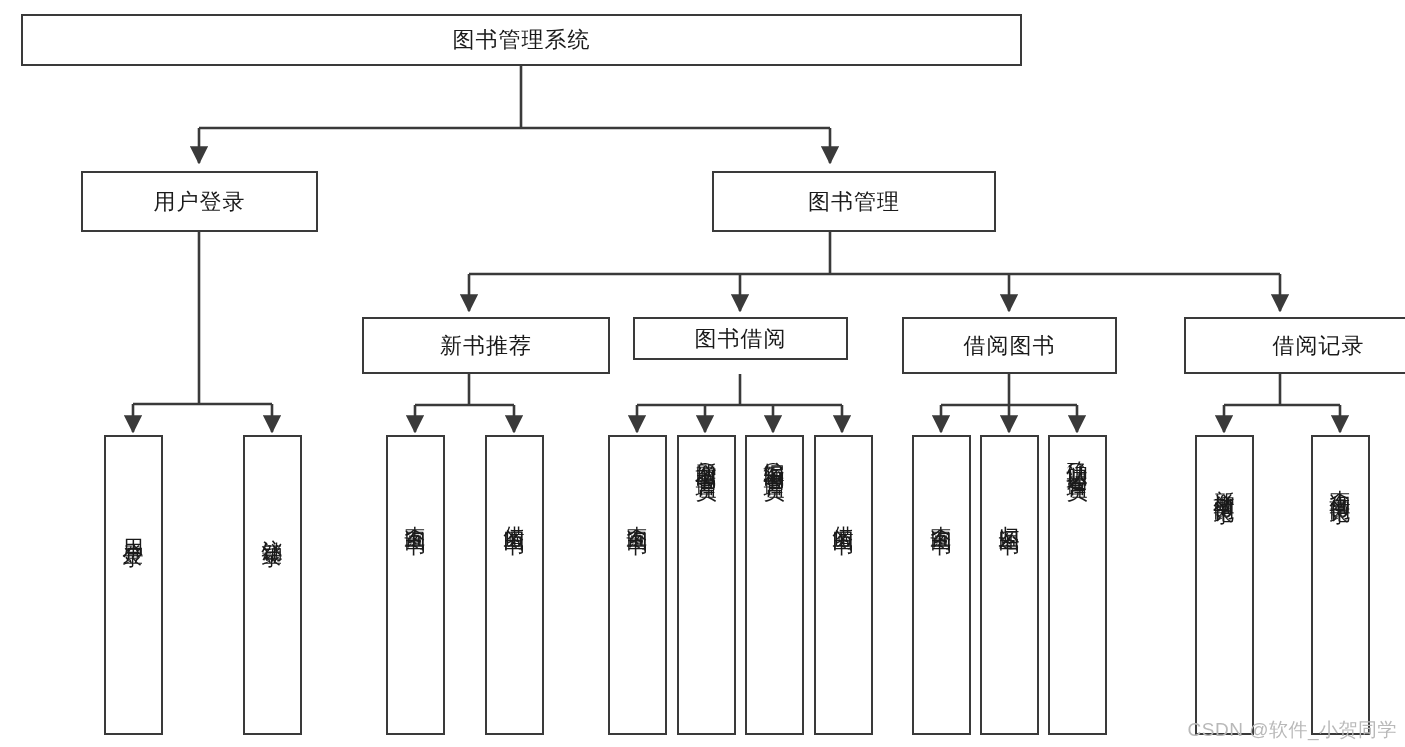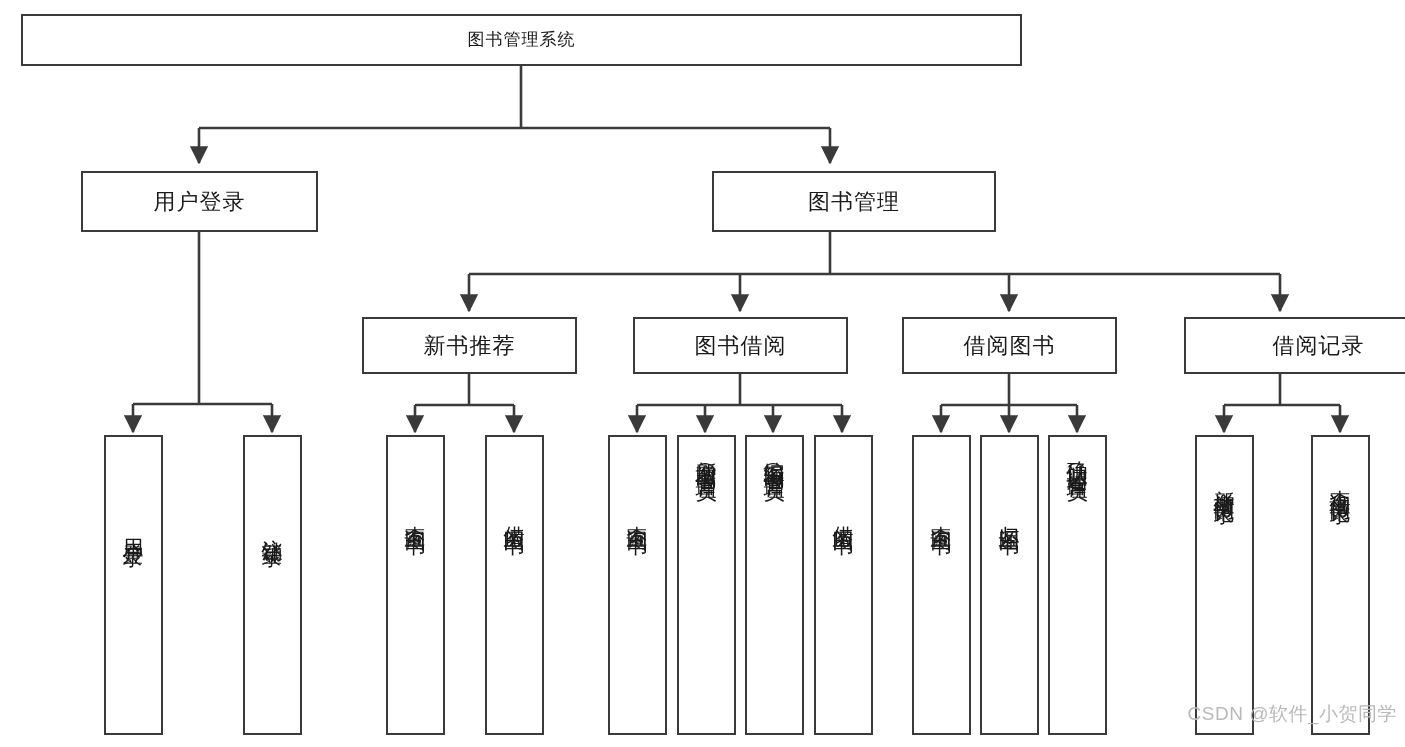--- a/index.html
+++ b/index.html
@@ -41,40 +41,40 @@
     text-align: center;
     line-height: 1.18;
     white-space: nowrap;
   }
   
   .node.h .label {
     font-size: 22px;
     letter-spacing: 1px;
   }
   .node.root .label {
-    font-size: 17px;
+    font-size: 22px;
   }
   
   .node.v {
     align-items: flex-start;
     justify-content: center;
     padding-top: 6px;
   }
   .node.v .label {
     writing-mode: vertical-rl;
     text-orientation: upright;
     font-size: 21px;
     letter-spacing: 3px;
     line-height: 1;
     white-space: nowrap;
   }
   .watermark {
     position: absolute;
     right: 8px;
-    bottom: 20px;
+    bottom: 4px;
     font-size: 19px;
     color: #b9b9b9;
     letter-spacing: 0.5px;
     white-space: nowrap;
     font-family: "Liberation Sans", "DejaVu Sans", sans-serif;
   }
 </style>
 </head>
 <body>
 
@@ -134,24 +134,24 @@
     <span class="label">图书管理系统</span>
   </div>
 
   <div class="node h" style="left:81px; top:171px; width:237px; height:61px;">
     <span class="label">用户登录</span>
   </div>
   <div class="node h" style="left:712px; top:171px; width:284px; height:61px;">
     <span class="label">图书管理</span>
   </div>
 
-  <div class="node h" style="left:362px; top:317px; width:215px; height:57px;">
+  <div class="node h" style="left:362px; top:317px; width:248px; height:57px;">
     <span class="label">新书推荐</span>
   </div>
-  <div class="node h" style="left:633px; top:317px; width:215px; height:57px;">
+  <div class="node h" style="left:633px; top:317px; width:215px; height:43px;">
     <span class="label">图书借阅</span>
   </div>
   <div class="node h" style="left:902px; top:317px; width:215px; height:57px;">
     <span class="label">借阅图书</span>
   </div>
   <div class="node h" style="left:1184px; top:317px; width:241px; height:57px;padding-left:28px;">
     <span class="label">借阅记录</span>
   </div>
 
   <div class="node v" style="left:104px; top:435px; width:59px; height:300px; padding-top:85px;">

